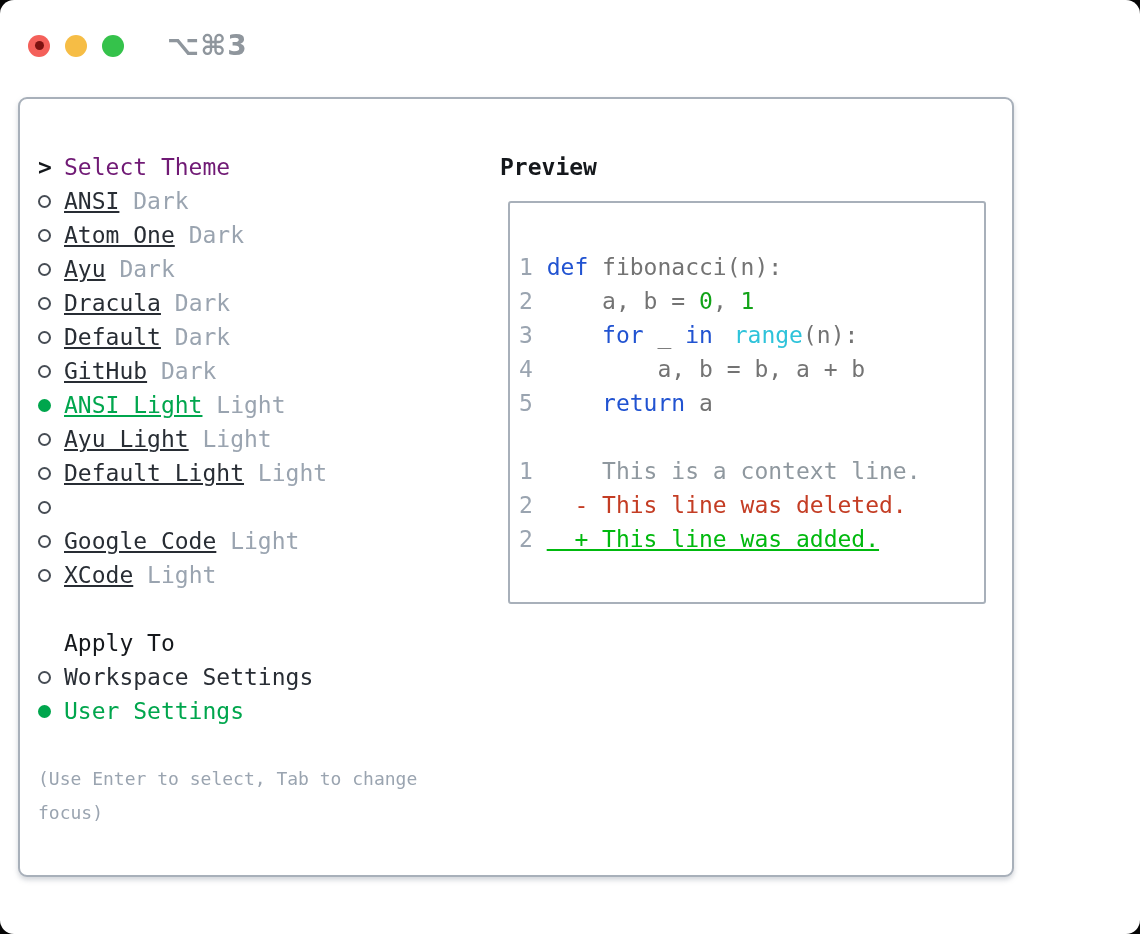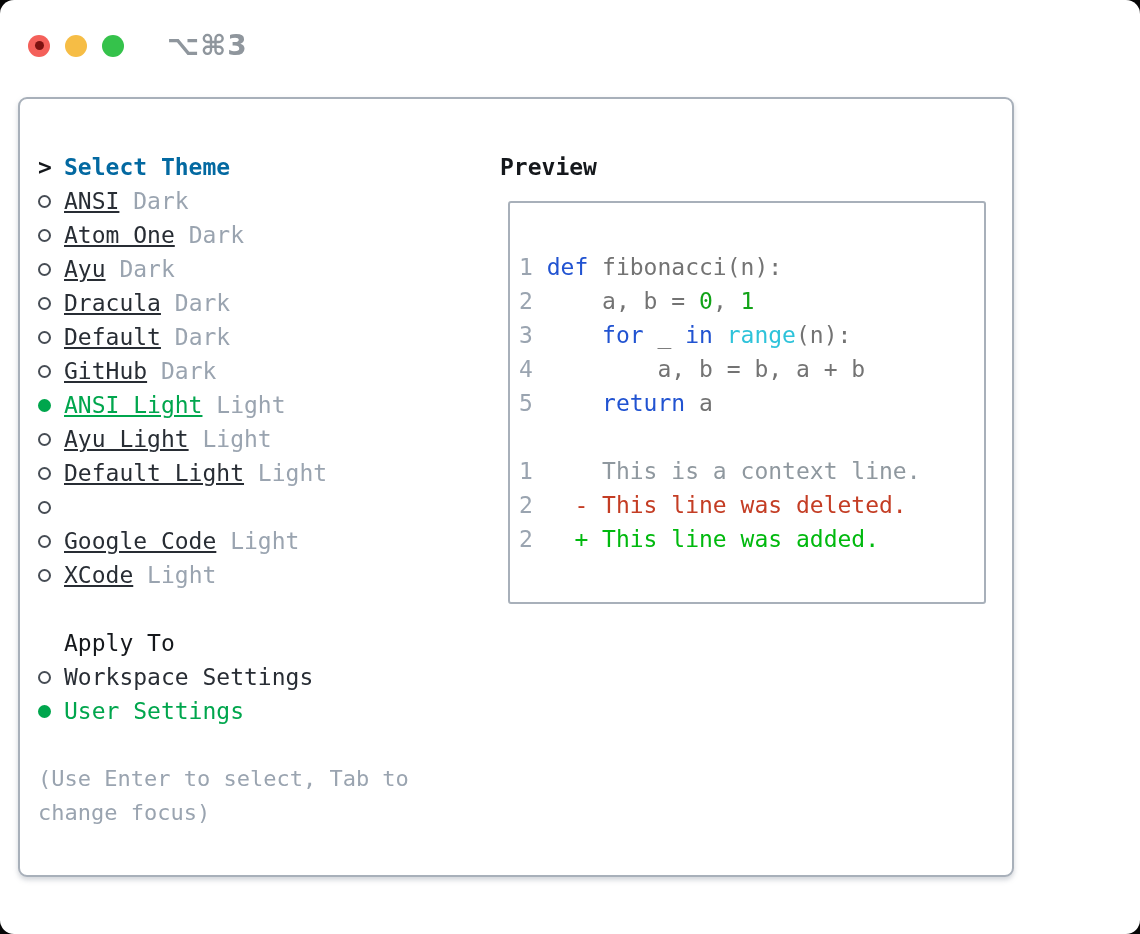--- a/index.html
+++ b/index.html
@@ -40,54 +40,54 @@
   .panel {
     position:absolute; left:18px; top:97px; width:996px; height:780px;
     border:2px solid var(--border-gray); border-radius:9px; background:#fff;
     box-shadow:0 3px 5px rgba(125,135,150,.35);
   }
   
   .left { position:absolute; left:18px; top:51px; font-size:23px; }
   .row { display:flex; align-items:center; height:34px; line-height:34px; white-space:pre; }
   .marker { width:26px; flex:0 0 26px; display:inline-flex; align-items:center; }
   .prompt { font-weight:bold; color:#15181c; }
-  .h  { font-weight:bold; color:#0369a1; }
+  .h  { font-weight:normal; color:#701a75; }
   .h2 { color:#15181c; }
   .radio {
     width:13px; height:13px; border-radius:50%;
     border:2px solid #474d55; background:transparent;
   }
   .selected .radio { background:var(--accent-green); border-color:var(--accent-green); }
   .tname { color:var(--text-dark);text-decoration:underline; }
   .selected .tname { color:var(--accent-green); }
   .tvariant { color:var(--muted-gray); margin-left:1ch; }
   .opt-label { color:var(--text-dark); }
   .selected .opt-label { color:var(--accent-green); }
   .hint {
     margin-top:34px; width:410px; color:var(--muted-gray);
-    font-size:22px; line-height:34px;
+    font-size:18px; line-height:34px;
   }
   
   .preview-col { position:absolute; left:480px; top:51px; font-size:23px; }
   .preview-header { font-weight:bold; color:#15181c; height:34px; line-height:34px; }
   .preview-box {
     margin-left:8px; margin-top:17px; width:478px; height:403px;
     border:2px solid var(--border-gray); border-radius:3px; background:#fff;
     padding:47px 0 0 9px; overflow:hidden;
   }
   .code-row { display:flex; height:34px; line-height:34px; }
   .num { width:1ch; flex:0 0 auto; text-align:right; color:var(--muted-gray); margin-right:1ch; }
   .code { white-space:pre; }
   .seg.text    { color:#737373; }
   .seg.keyword { color:var(--keyword-blue); }
-  .seg.builtin { color:var(--builtin-cyan); }
+  .seg.builtin { color:var(--builtin-cyan);margin-left:7px; }
   .seg.literal { color:var(--literal-green); }
   .seg.context { color:var(--context-gray); }
   .seg.deleted { color:var(--deleted-red); }
-  .seg.added   { color:var(--added-green); }
+  .seg.added   { color:var(--added-green);text-decoration:underline; }
 </style>
 </head>
 <body>
 
 <div class="window">
 
   <div class="titlebar">
     <div class="lights">
       <span class="light red">
         <span class="dot"></span>

